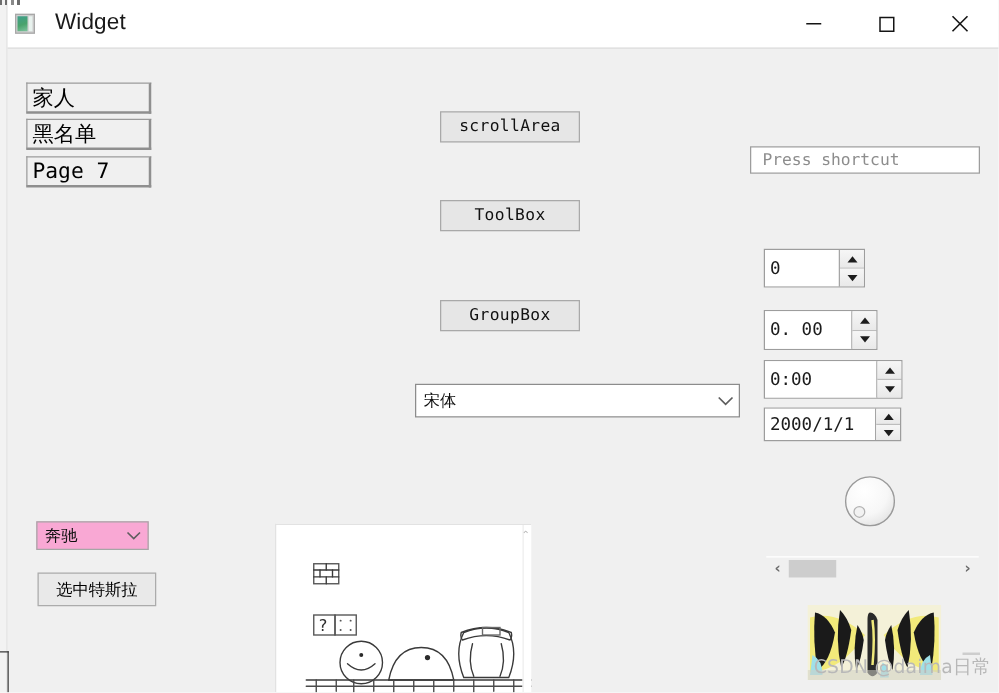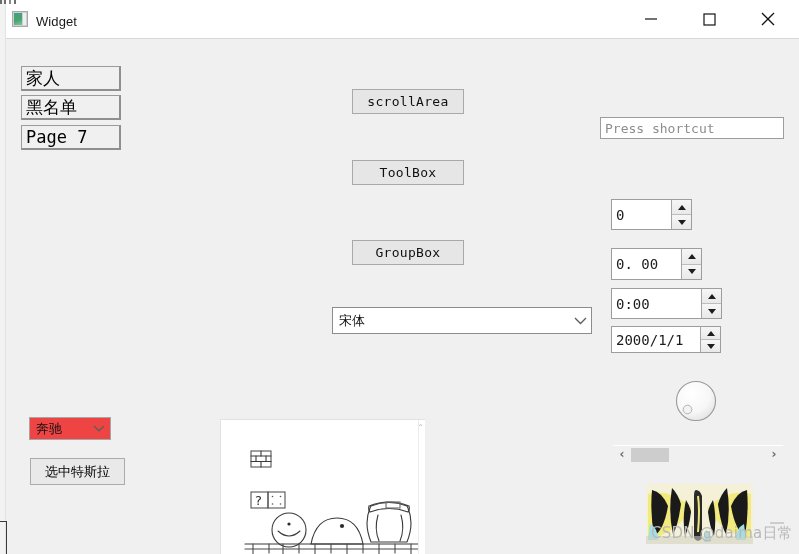--- a/index.html
+++ b/index.html
@@ -90,26 +90,25 @@
   .title-icon .q-right {
     position: absolute;
     left: 10px;
     top: 1px;
     width: 3px;
     height: 12px;
     background: #e8f2ee;
   }
   .title-text {
     position: absolute;
-    left: 36px;
+    left: 44px;
     top: 7px;
-    font-size: 13px;
+    font-size: 18px;
     color: #1a1a1a;
     letter-spacing: .1px;
-    margin-top: 7px;
   }
   .win-btn {
     position: absolute;
     top: 0;
     width: 46px;
     height: 38px;
     background: transparent;
     border: none;
     padding: 0;
   }
@@ -162,21 +161,21 @@
     position: absolute;
     left: 600px;
     top: 117px;
     width: 184px;
     height: 22px;
     background: #ffffff;
     border: 1px solid #9d9d9d;
     box-sizing: border-box;
     display: flex;
     align-items: center;
-    padding-left: 4px;
+    padding-left: 9px;
     font-family: "DejaVu Sans Mono", monospace;
     font-size: 13px;
     color: #8d8d8d;
   }
 
   
   .spin {
     position: absolute;
     background: #ffffff;
     border: 1px solid #9d9d9d;
@@ -244,22 +243,22 @@
   }
   .combo .chev {
     flex: 0 0 auto;
     width: 22px;
     display: flex;
     align-items: center;
     justify-content: center;
   }
   #combo-font { left: 332px; top: 307px; width: 260px; height: 27px; gap: 11px; }
   #combo-car  {
-    left: 29px; top: 417px; width: 82px; height: 23px;
-    background: #ef4444;
+    left: 29px; top: 417px; width: 90px; height: 23px;
+    background: #f9a8d4;
     border: 1px solid #a6a6a6;
     gap: 12px;
   }
   #combo-car .label { font-size: 13px; }
 
   
   #btn-tesla {
     position: absolute;
     left: 30px; top: 458px;
     width: 95px; height: 27px;

